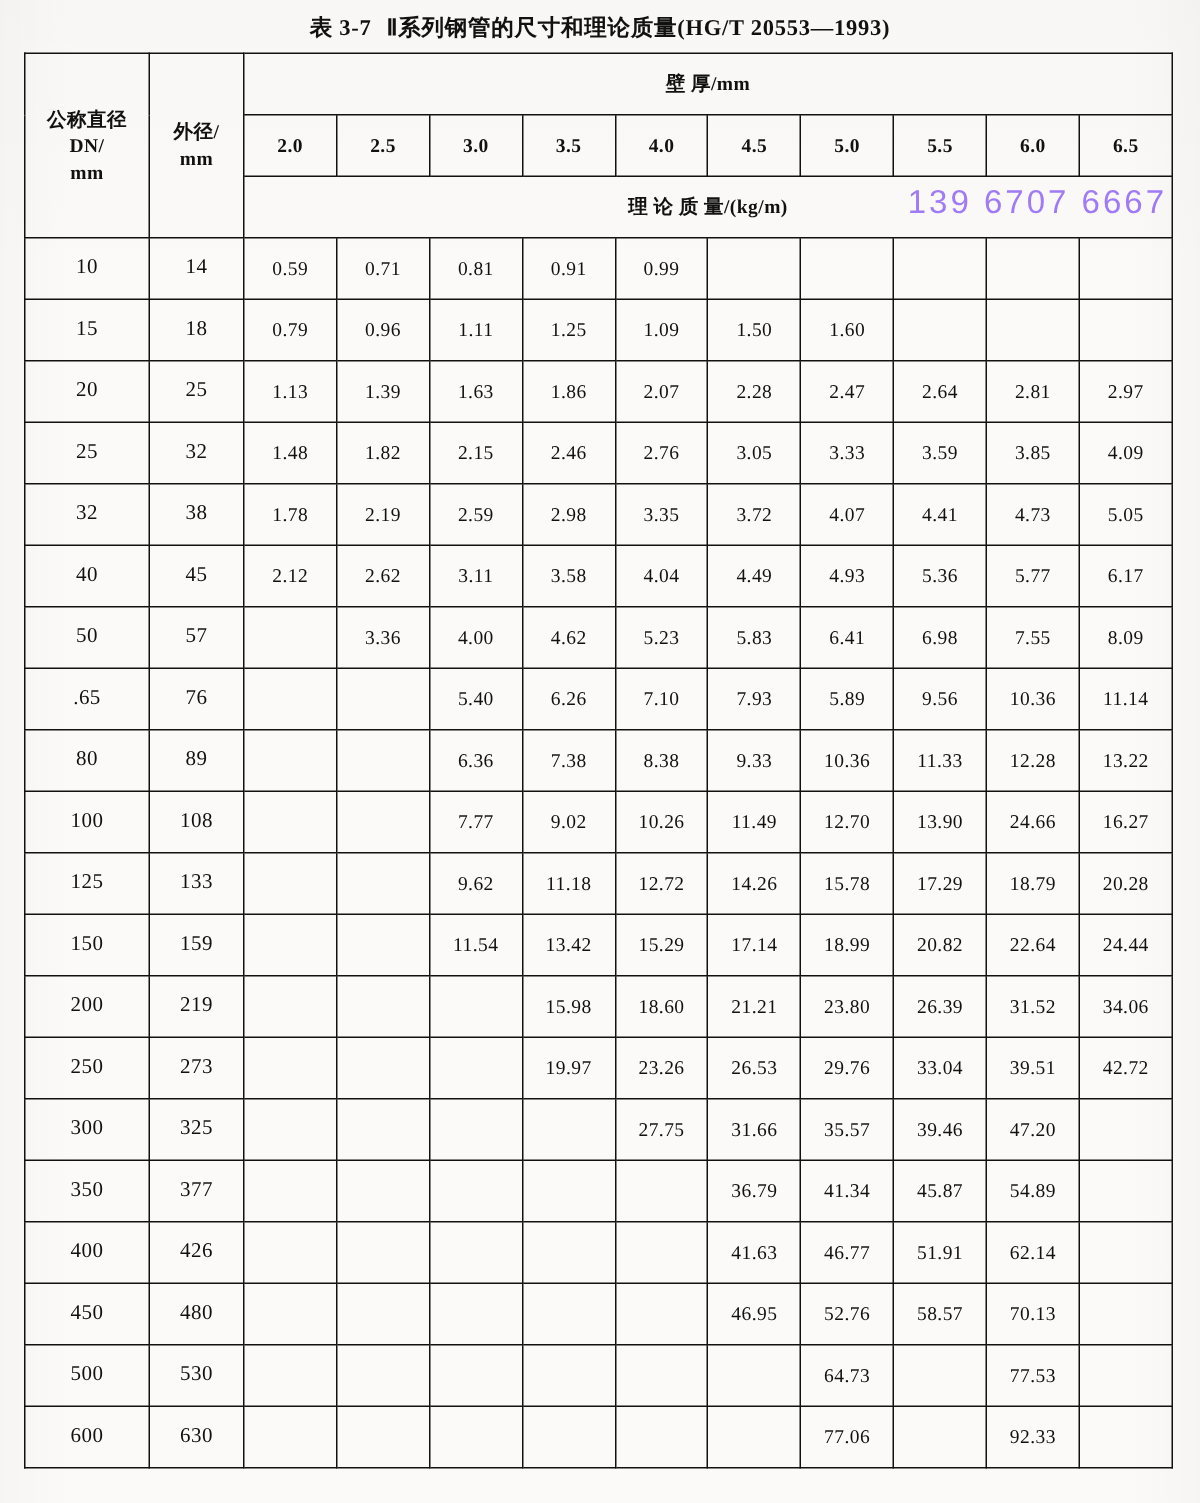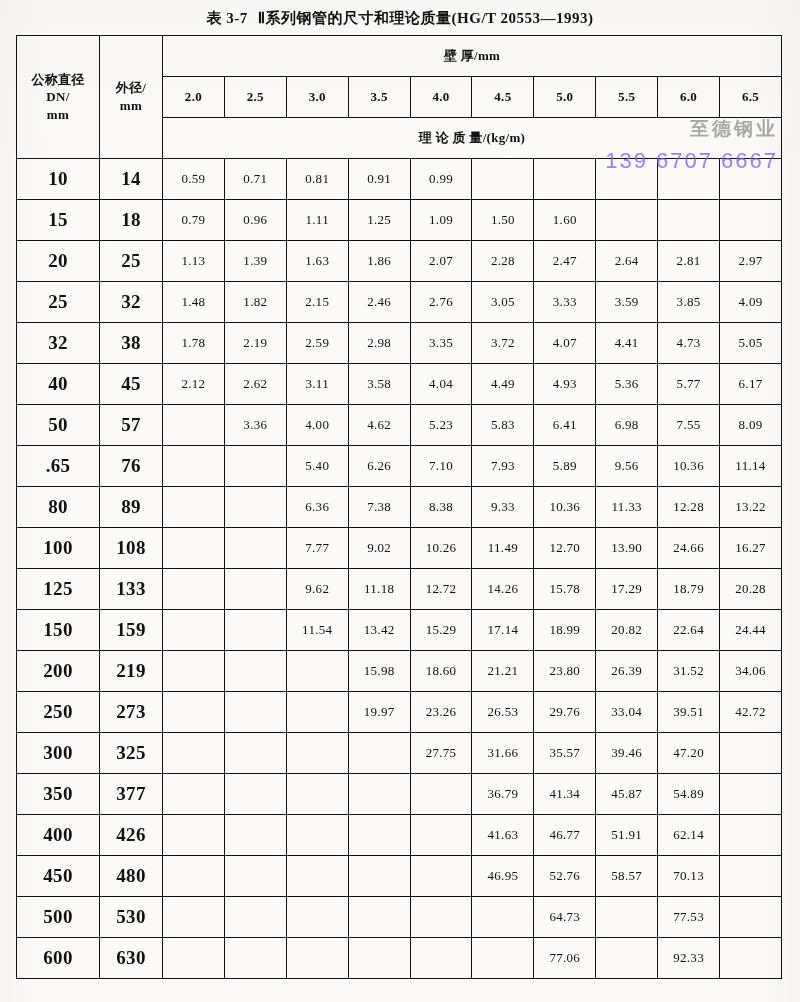--- a/index.html
+++ b/index.html
@@ -90,22 +90,21 @@
   }
   .thk {
     height: 30px;
     font-size: 13px;
     font-weight: bold;
   }
   tbody td {
     height: 40.5px;
   }
   tbody td.dn, tbody td.od {
-    font-size: 19px;
-    font-weight: bold;
+    font-size: 14px;
   }
   .outer-left { border-left: 2px solid #111; margin-left: 21px; }
   .outer-right { border-right: 2px solid #111; margin-left: 32px; }
   .outer-top { border-top: 2px solid #111; }
   .outer-bottom { border-bottom: 2px solid #111; }
 
   
   .watermark {
     position: absolute;
     right: 22px;
@@ -450,17 +449,16 @@
             <td class="mass outer-bottom">77.06</td>
             <td class="mass outer-bottom"></td>
             <td class="mass outer-bottom">92.33</td>
             <td class="mass outer-right outer-bottom"></td>
           </tr>
         </tbody>
     </table>
   </div>
 
   <div class="watermark">
-    <div class="wm-name">至德钢业</div>
     <div class="wm-phone">139 6707 6667</div>
   </div>
 
 </div>
 
 </body></html>

